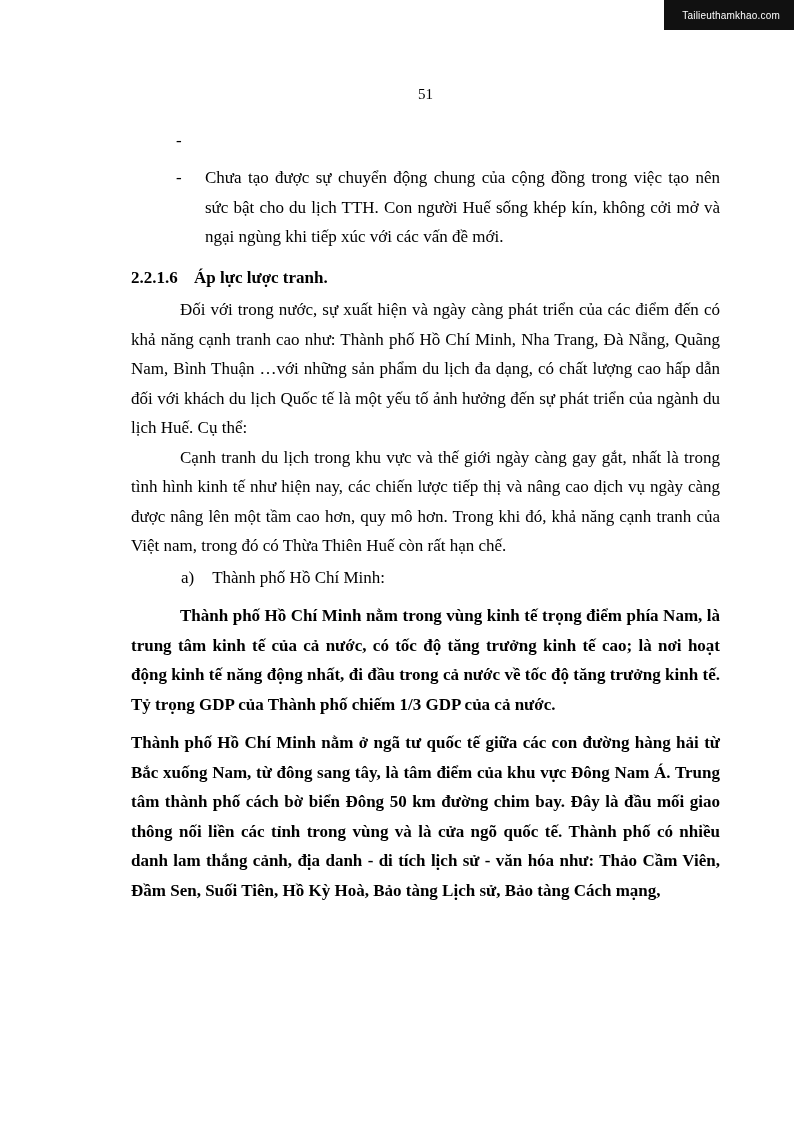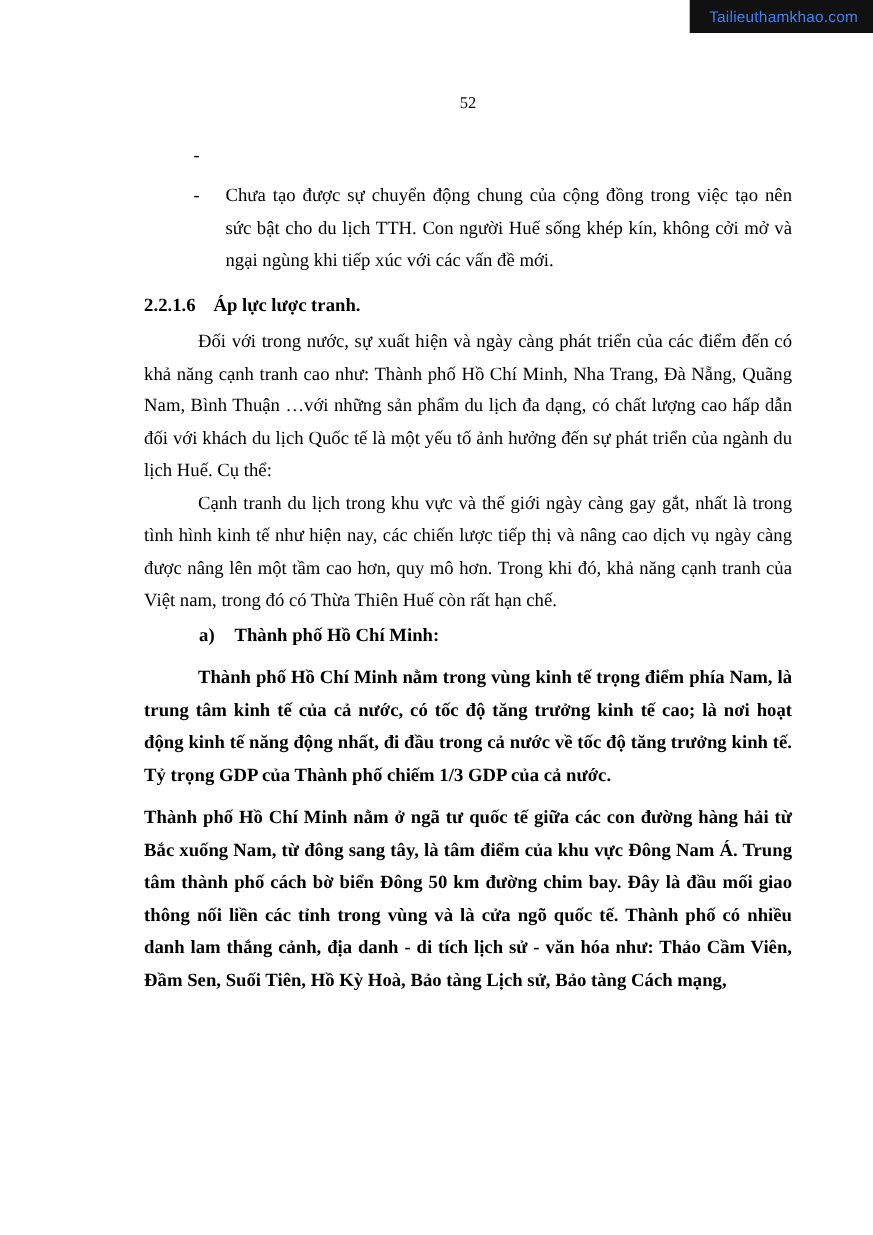--- a/index.html
+++ b/index.html
@@ -10,23 +10,23 @@
     color: #000000;
     font-family: "Liberation Serif", serif;
     overflow: hidden;
   }
   .watermark {
     position: absolute;
     top: 0;
     right: 0;
     height: 30px;
     background: #111111;
-    color: #3b82f6;
+    color: #ffffff;
     font-family: "Liberation Sans", sans-serif;
-    font-size: 14px;
+    font-size: 10px;
     display: flex;
     align-items: center;
     padding: 0 14px 0 18px;
     letter-spacing: 0.2px;
   }
   .content {
     position: absolute;
     top: 80px;
     left: 131px;
     width: 589px;
@@ -61,34 +61,33 @@
   .para {
     text-indent: 49px;
     margin: 0;
   }
   .para.spaced-top { margin-top: 9px; font-weight: bold; }
   .para.no-indent { text-indent: 0; }
   .list-a {
     margin: 2px 0 9px 0;
     padding-left: 50px;
     text-align: left;
-    font-weight: bold;
   }
   .list-a .a-marker { margin-right: 14px; }
 </style>
 </head>
 <body>
 
 <div class="watermark">
   <span>Tailieuthamkhao.com</span>
 </div>
 
 <div class="content">
 
-  <div class="page-number">52</div>
+  <div class="page-number">51</div>
 
   <div class="bullet">
     <span class="marker">-</span>
   </div>
 
   <div class="bullet">
     <span class="marker">-</span>
     <span class="btext">Chưa tạo được sự chuyển động chung của cộng đồng trong việc tạo nên sức bật cho du lịch TTH. Con người Huế sống khép kín, không cởi mở và ngại ngùng khi tiếp xúc với các vấn đề mới.</span>
   </div>
 

